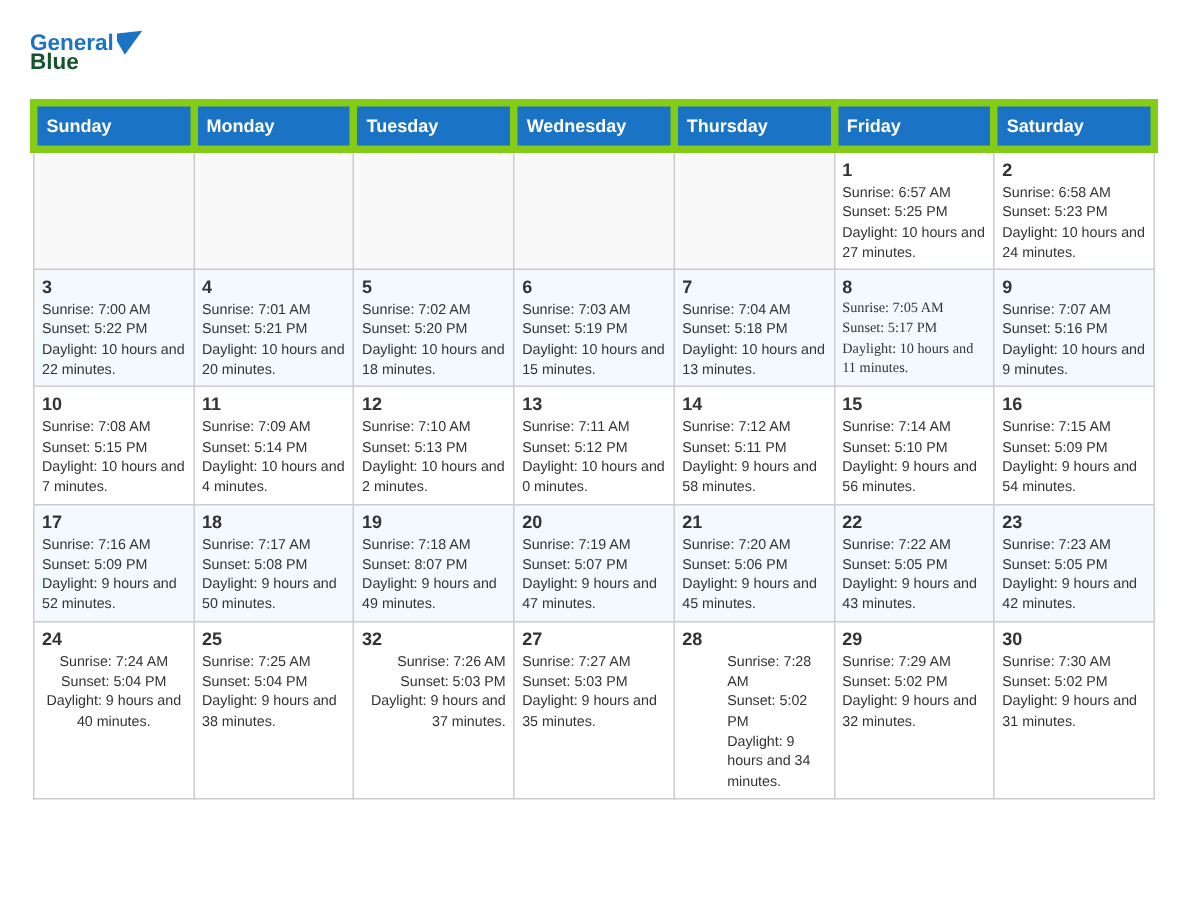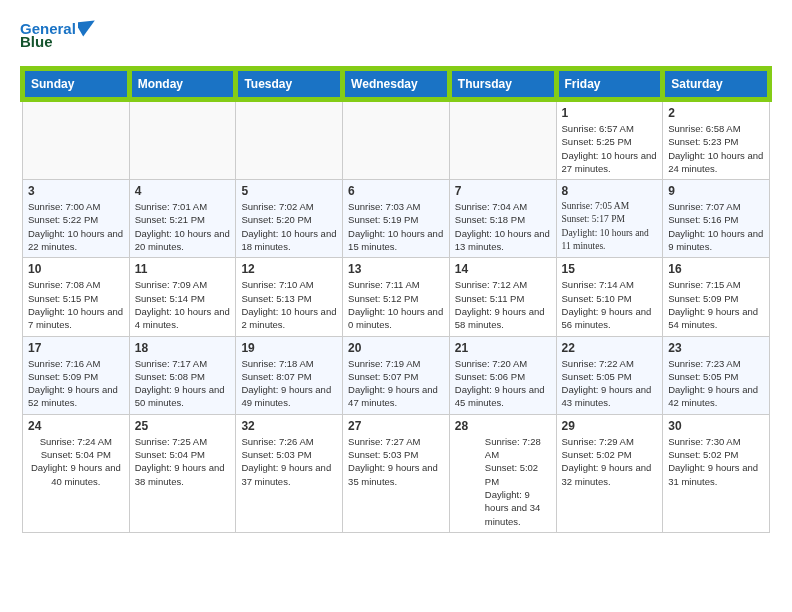--- a/index.html
+++ b/index.html
@@ -273,21 +273,21 @@
 Daylight: 9 hours and 40 minutes.</div>
           </td>
           <td>
             <span class="day-num">25</span>
             <div class="day-info" style="white-space: pre-line;">Sunrise: 7:25 AM
 Sunset: 5:04 PM
 Daylight: 9 hours and 38 minutes.</div>
           </td>
           <td>
             <span class="day-num">32</span>
-            <div class="day-info" style="white-space: pre-line;">Sunrise: 7:26 AM
+            <div class="day-info" style="white-space: pre-line; text-align: right;">Sunrise: 7:26 AM
 Sunset: 5:03 PM
 Daylight: 9 hours and 37 minutes.</div>
           </td>
           <td>
             <span class="day-num">27</span>
             <div class="day-info" style="white-space: pre-line;">Sunrise: 7:27 AM
 Sunset: 5:03 PM
 Daylight: 9 hours and 35 minutes.</div>
           </td>
           <td>

